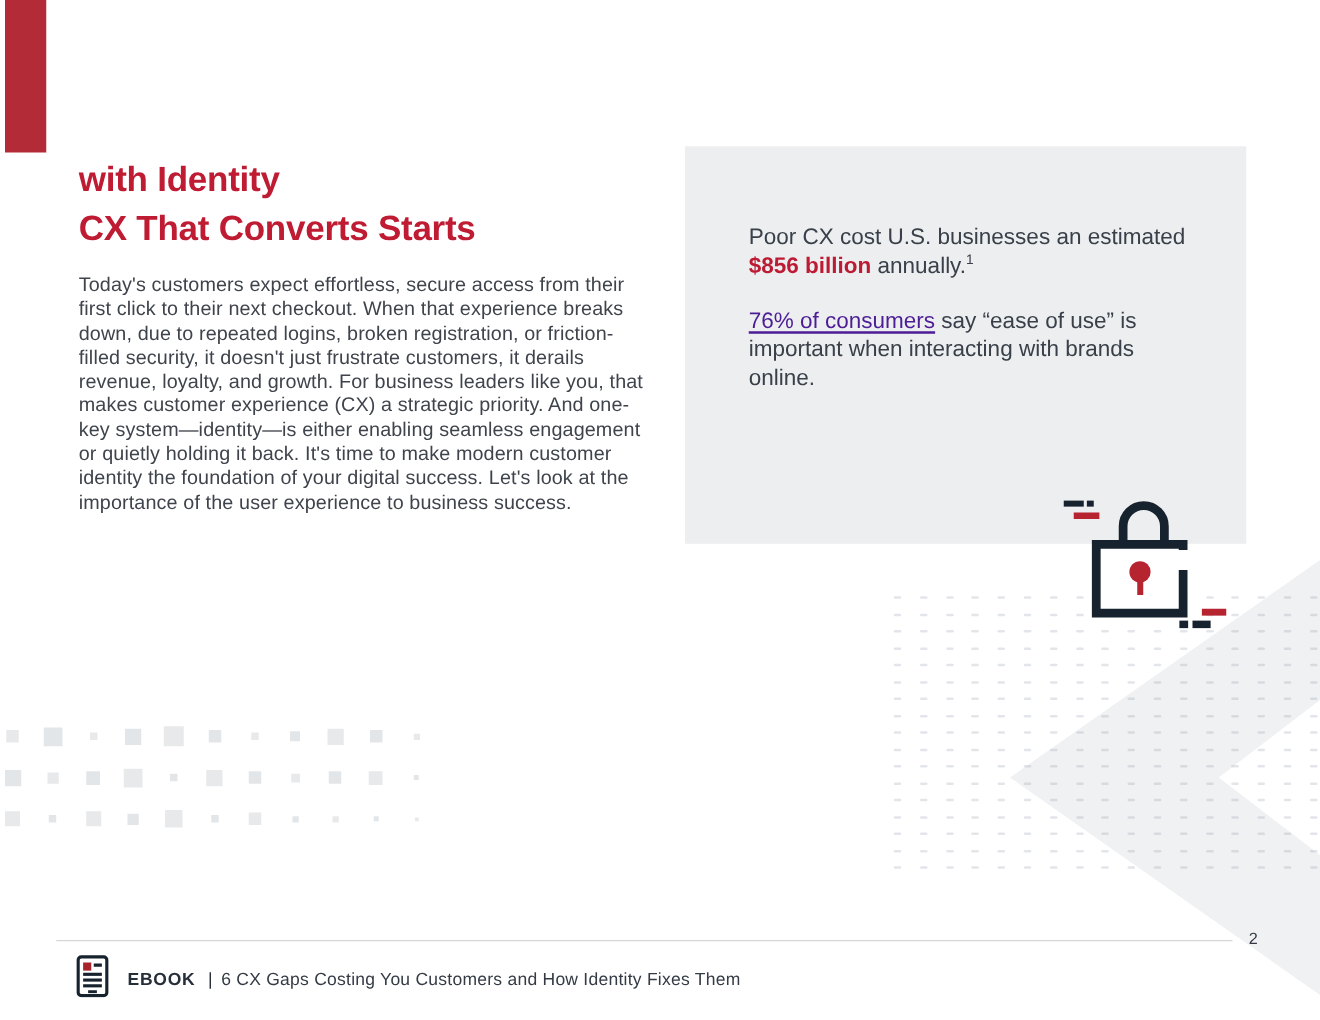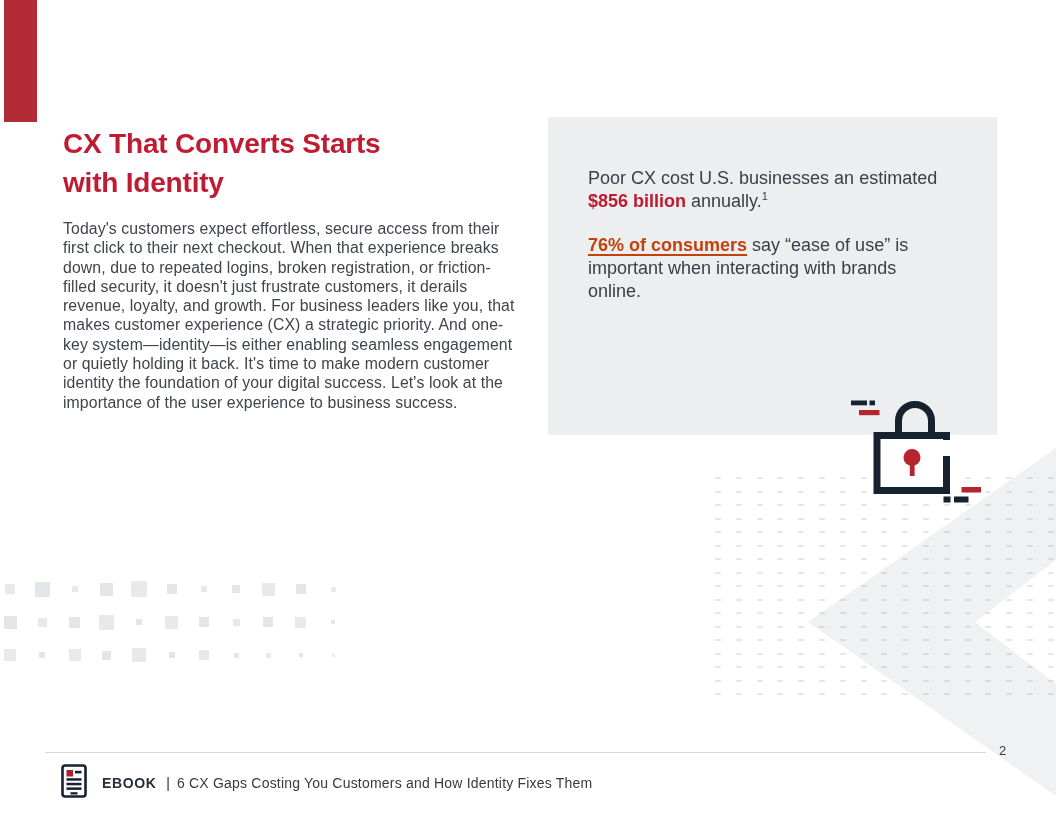--- a/index.html
+++ b/index.html
@@ -24,24 +24,24 @@
   .title span{display:block;}
   .intro{
     position:absolute;left:63px;top:219px;width:452px;margin:0;z-index:3;
     color:#3f444c;font-size:15.8px;line-height:19.3px;letter-spacing:0.1px;
   }
   
   .stat-panel{
     position:absolute;left:548px;top:117px;width:449px;height:318px;z-index:2;
     background:#eceef0;box-sizing:border-box;padding:50px 40px 0 40px;
   }
-  .stat-panel p{margin:0;width:356px;color:#394049;font-size:18px;line-height:23px;}
+  .stat-panel p{margin:11px;width:356px;color:#394049;font-size:18px;line-height:23px;}
   .stat-panel p + p{margin-top:21px;}
   .stat-red{color:#bd1b33;font-weight:700;}
-  .stat-link{color:#c2410c;font-weight:700;text-decoration:underline;text-decoration-thickness:2px;text-underline-offset:3px;cursor:pointer;}
+  .stat-link{color:#4c1d95;font-weight:400;text-decoration:underline;text-decoration-thickness:2px;text-underline-offset:3px;cursor:pointer;}
   .stat-panel sup{font-size:11px;line-height:0;}
   
   .lock-svg{position:absolute;left:840px;top:392px;z-index:4;}
   
   .footer-rule{position:absolute;left:45px;top:752px;width:941px;height:1px;background:#d6d6d6;z-index:5;}
   .ebook-icon{position:absolute;left:61px;top:764px;z-index:5;}
   .footer-text{
     position:absolute;left:102px;top:774px;z-index:5;color:#262e3a;font-size:14px;line-height:18px;
   }
   .footer-text .doc-type{font-weight:700;letter-spacing:0.6px;}
@@ -383,22 +383,22 @@
       <div class="sq" style="left:198.8px;top:650.0px;width:10px;height:10px;background:#e7e9eb"></div>
       <div class="sq" style="left:233.6px;top:652.5px;width:5px;height:5px;background:#e3e6e9"></div>
       <div class="sq" style="left:265.9px;top:652.5px;width:5px;height:5px;background:#e7e9eb"></div>
       <div class="sq" style="left:298.7px;top:653.0px;width:4px;height:4px;background:#e3e6e9"></div>
       <div class="sq" style="left:331.5px;top:653.5px;width:3px;height:3px;background:#e7e9eb"></div>
     </div>
 
   <div class="red-bar"></div>
 
   <h1 class="title">
+      <span>with Identity</span>
       <span>CX That Converts Starts</span>
-      <span>with Identity</span>
     </h1>
 
   <p class="intro">Today's customers expect effortless, secure access from their first click to their next checkout. When that experience breaks down, due to repeated logins, broken registration, or friction-filled security, it doesn't just frustrate customers, it derails revenue, loyalty, and growth. For business leaders like you, that makes customer experience (CX) a strategic priority. And one-key system—identity—is either enabling seamless engagement or quietly holding it back. It's time to make modern customer identity the foundation of your digital success. Let's look at the importance of the user experience to business success.</p>
 
   <aside class="stat-panel">
     <p><span>Poor CX cost U.S. businesses an estimated </span><span class="stat-red">$856 billion</span><span> annually.</span><sup>1</sup></p>
     <p><span class="stat-link">76% of consumers</span><span> say “ease of use” is important when interacting with brands online.</span></p>
   </aside>
 
   <svg class="lock-svg" width="150" height="120" viewBox="840 392 150 120">

